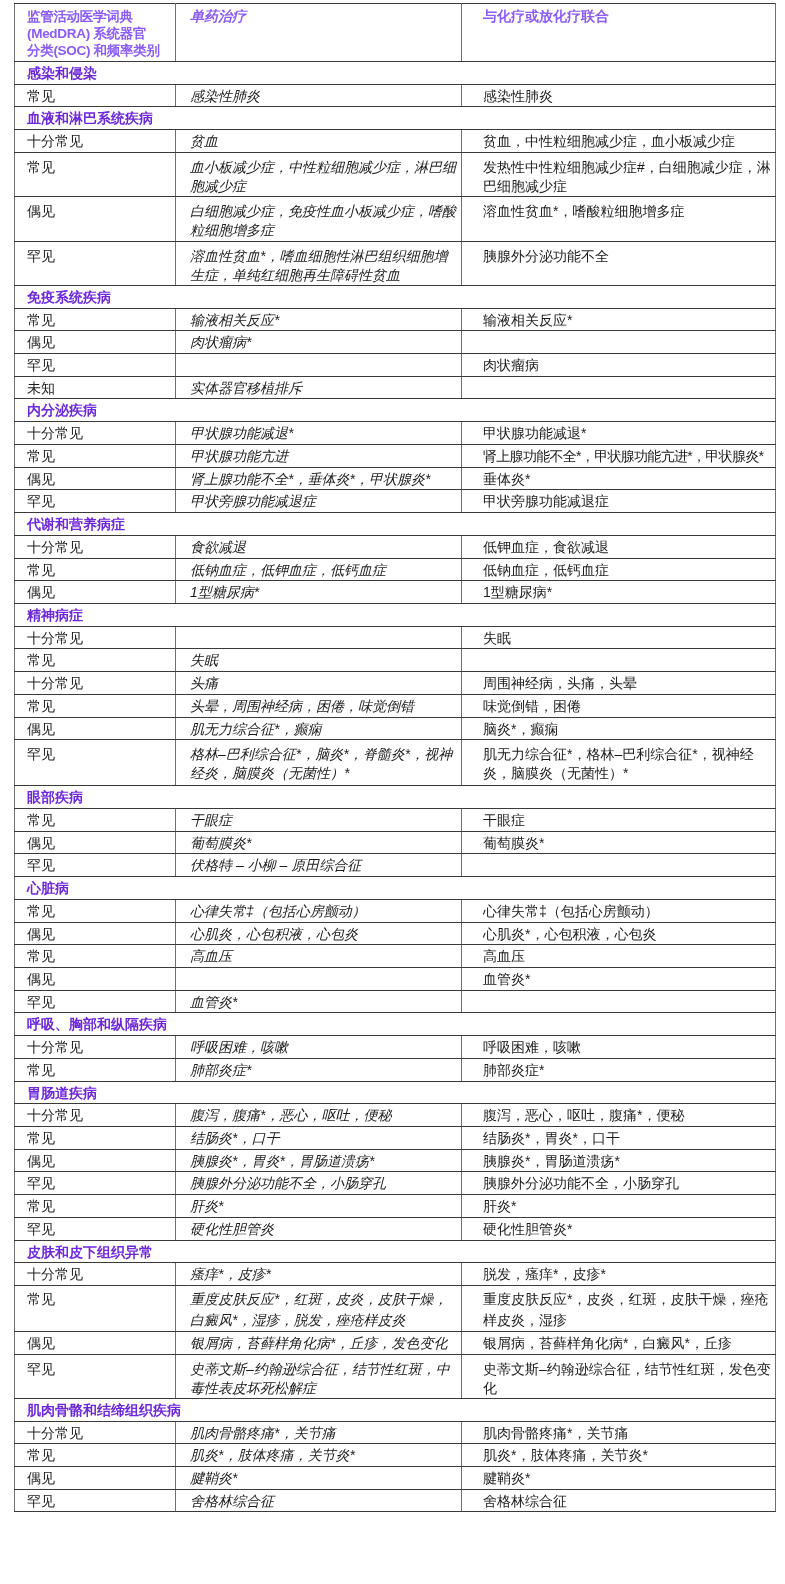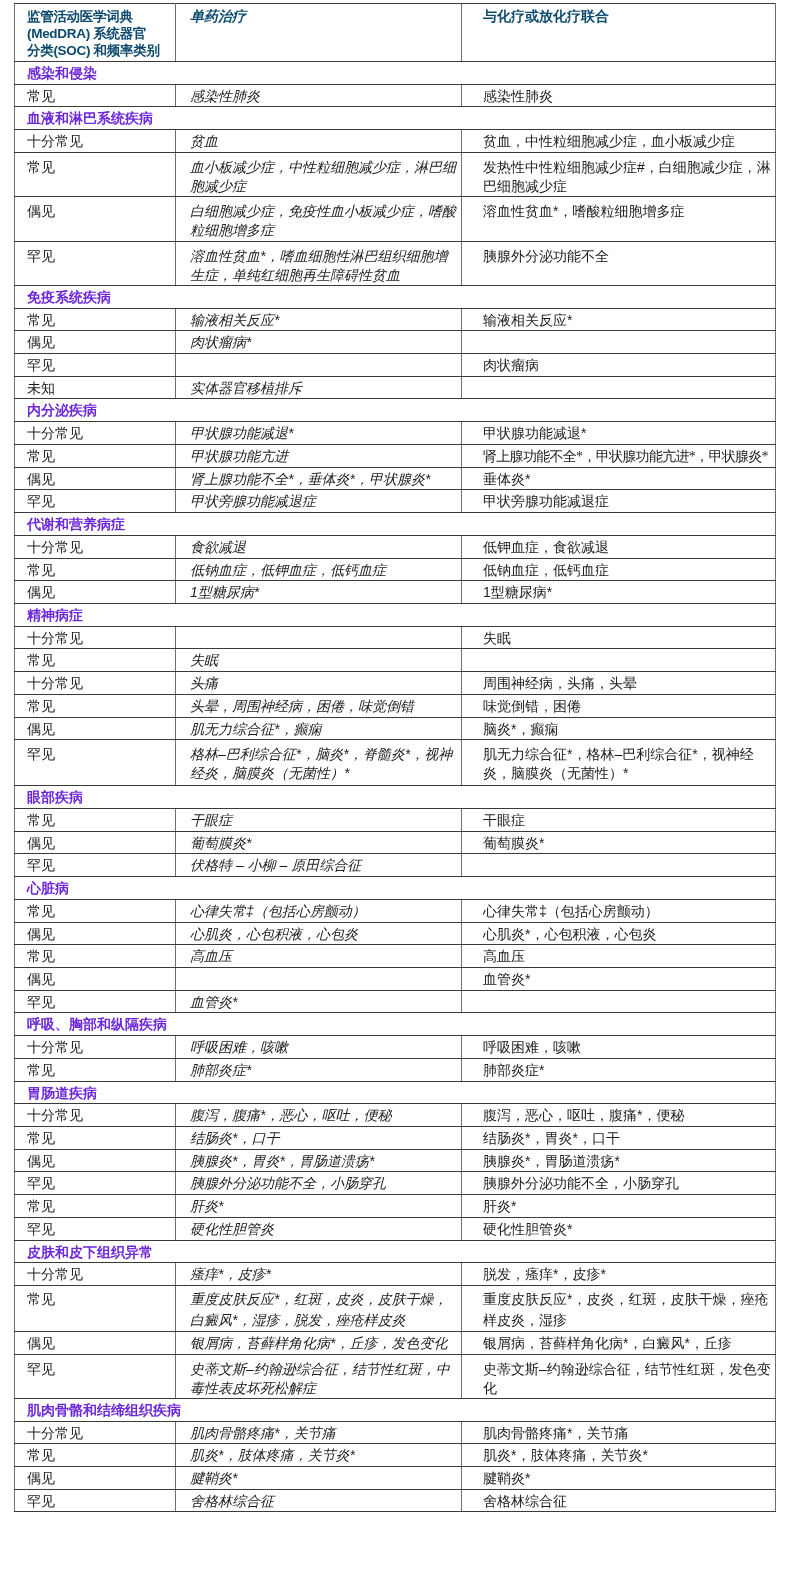--- a/index.html
+++ b/index.html
@@ -14,23 +14,23 @@
   td.c1 { padding-left:12px !important; white-space:nowrap; }
   td.c2 { padding-left:14px !important;font-style:italic; }
   td.c3 { padding-left:21px !important; }
   tr.one { height:22.73px; }
   tr.one td { white-space:nowrap; }
   tr.sec { height:22.73px; }
   tr.sec td { font-weight:bold; padding-left:12px !important; white-space:nowrap; color:#6d28d9; }
   tr.tall td { padding-top:5px; }
   tr.loose td { line-height:21px; padding-top:3px; }
   tr.head { height:58px; }
-  tr.head td { font-weight:bold; line-height:17px; padding-top:4px; color:#0c4a6e; }
+  tr.head td { font-weight:bold; line-height:17px; padding-top:4px; color:#8b5cf6; }
   tr.head td.c1 span { display:block; white-space:nowrap; letter-spacing:-0.3px; font-size:13.5px; }
-  .tight { letter-spacing:-0.7px;font-family:Liberation Serif, serif; }
+  .tight { letter-spacing:-0.7px; }
 </style>
 </head>
 <body>
 
 <table class="adr">
   <colgroup>
       <col style="width:161px">
       <col style="width:286px">
       <col style="width:314px">
     </colgroup>

